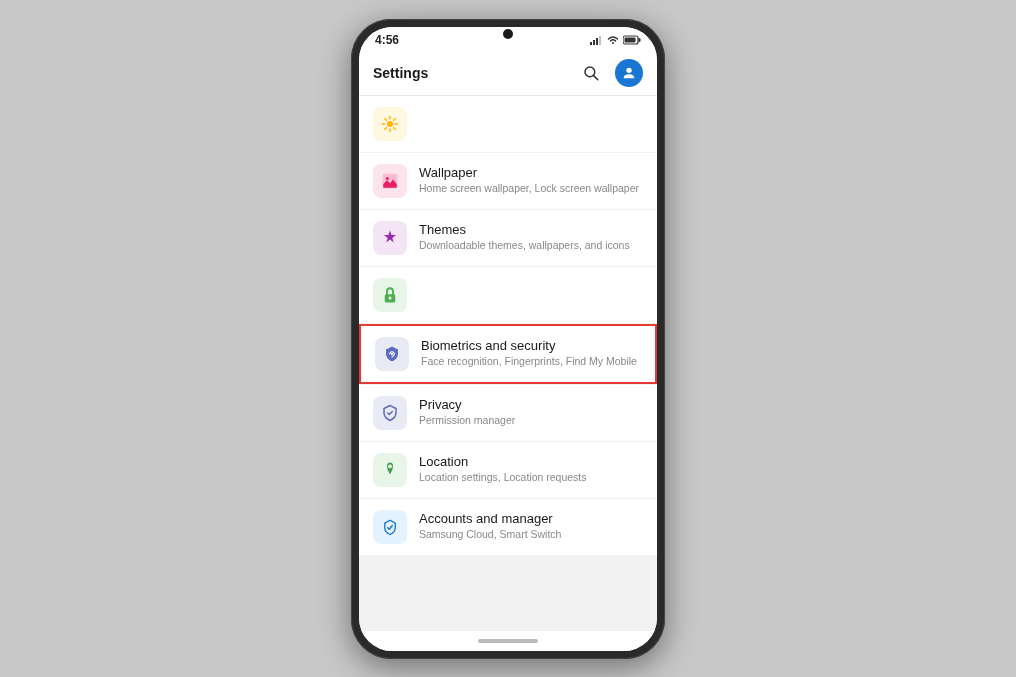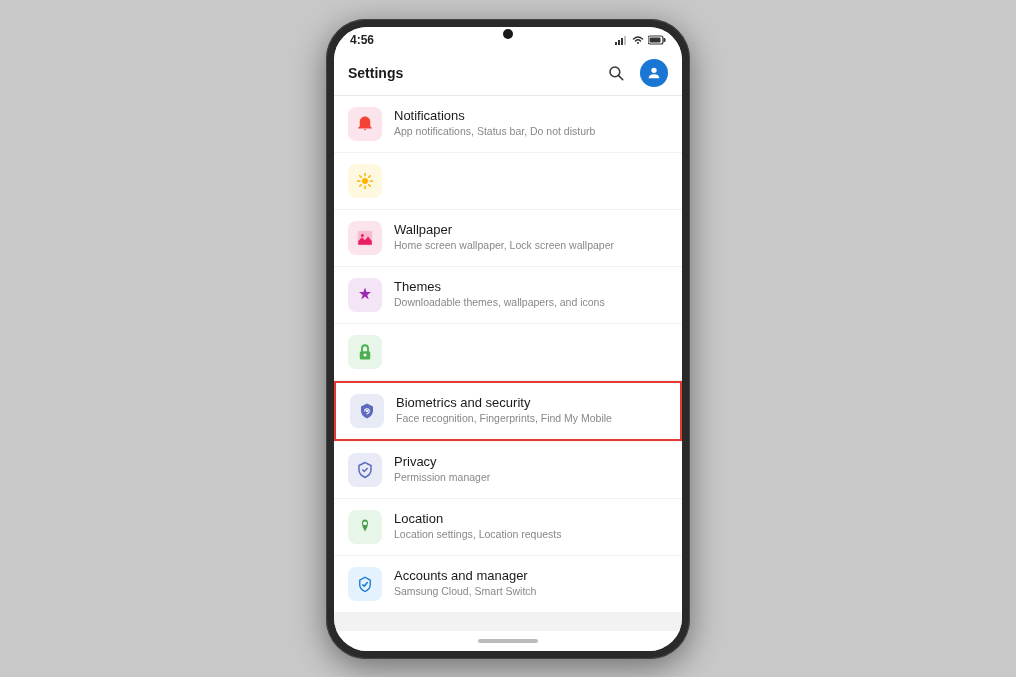--- a/index.html
+++ b/index.html
@@ -7,21 +7,21 @@
       background: #c8c8c8;
       display: flex;
       justify-content: center;
       align-items: center;
       width: 1016px;
       height: 677px;
       font-family: 'Segoe UI', Arial, sans-serif;
     }
 
     .phone-outer {
-      width: 364px;
+      width: 314px;
       height: 640px;
       background: #2a2a2a;
       border-radius: 40px;
       padding: 8px;
       box-shadow: 0 8px 32px rgba(0,0,0,0.45), inset 0 0 0 1px #444;
       position: relative;
     }
 
     .phone-inner {
       width: 100%;
@@ -215,32 +215,20 @@
           <svg width="16" height="16" viewBox="0 0 24 24">
             <circle cx="12" cy="8" r="4" fill="#fff"></circle>
             <path d="M4 20 Q4 14 12 14 Q20 14 20 20" fill="#fff"></path>
           </svg>
         </div>
       </div>
     </div>
 
     <div class="settings-list">
 
-      <div class="settings-item">
-        <div class="item-icon-wrapper" style="background:#fce4ec;">
-          <svg width="18" height="18" viewBox="0 0 24 24">
-            <path d="M12 2 C8.13 2 5 5.13 5 9 L5 15 L3 17 L3 18 L21 18 L21 17 L19 15 L19 9 C19 5.13 15.87 2 12 2 Z" fill="#f44336"></path>
-            <path d="M10 19 Q12 22 14 19 Z" fill="#f44336"></path>
-          </svg>
-        </div>
-        <div class="item-text">
-          <div class="item-title">Notifications</div>
-          <div class="item-subtitle">App notifications, Status bar, Do not disturb</div>
-        </div>
-      </div>
 
       <div class="settings-item">
         <div class="item-icon-wrapper" style="background:#fff8e1;">
           <svg width="18" height="18" viewBox="0 0 24 24">
             <circle cx="12" cy="12" r="4" fill="#ffb300"></circle>
             <line x1="12" y1="2" x2="12" y2="5" stroke="#ffb300" stroke-width="2" stroke-linecap="round"></line>
             <line x1="12" y1="19" x2="12" y2="22" stroke="#ffb300" stroke-width="2" stroke-linecap="round"></line>
             <line x1="2" y1="12" x2="5" y2="12" stroke="#ffb300" stroke-width="2" stroke-linecap="round"></line>
             <line x1="19" y1="12" x2="22" y2="12" stroke="#ffb300" stroke-width="2" stroke-linecap="round"></line>
             <line x1="4.9" y1="4.9" x2="7.1" y2="7.1" stroke="#ffb300" stroke-width="2" stroke-linecap="round"></line>

